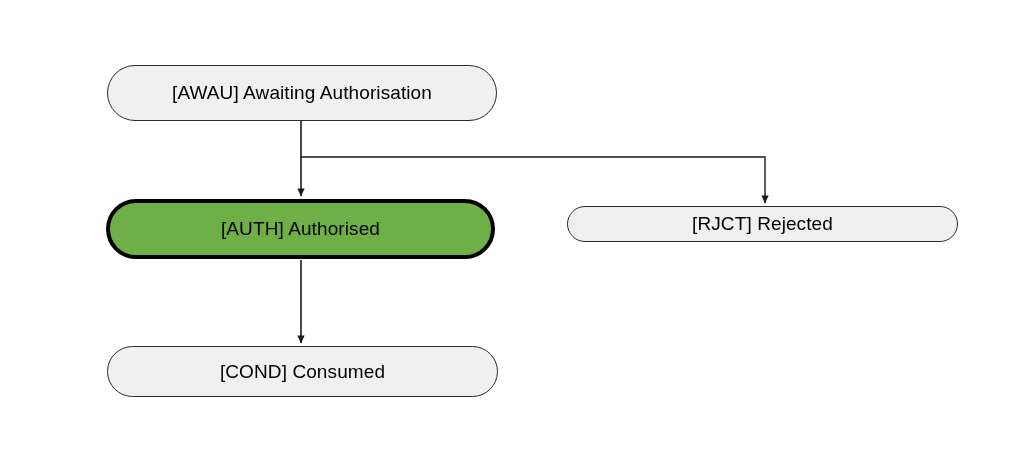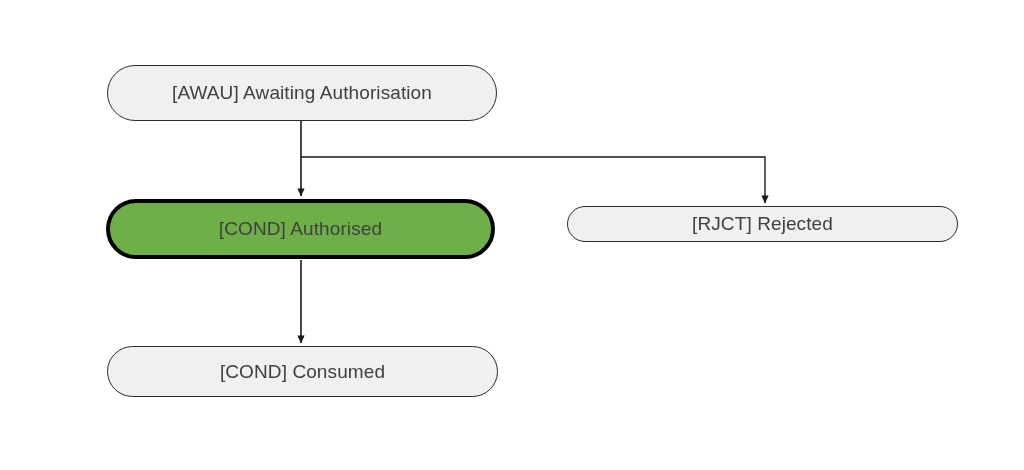--- a/index.html
+++ b/index.html
@@ -27,21 +27,21 @@
     height: 470px;
     pointer-events: none;
   }
   .node {
     position: absolute;
     box-sizing: border-box;
     display: flex;
     align-items: center;
     justify-content: center;
     text-align: center;
-    color: #404040;
+    color: #000000;
     background: #f0f0f0;
     border: 1.4px solid #2b2b2b;
     border-radius: 999px;
     font-size: 19px;
     line-height: 1.15;
     letter-spacing: 0.1px;
     white-space: nowrap;
   }
   .node.highlight {
     border: 4px solid #000000;
@@ -69,21 +69,21 @@
     <path d="M 301 157 L 765 157 L 765 203" fill="none" stroke="#1a1a1a" stroke-width="1.4" marker-end="url(#arrowhead)"></path>
 
     <path d="M 301 260 L 301 343" fill="none" stroke="#1a1a1a" stroke-width="1.6" marker-end="url(#arrowhead)"></path>
   </svg>
 
   <div class="node" id="node-awau" style="left: 107px; top: 65px; width: 390px; height: 56px; background: rgb(240, 240, 240); border-color: rgb(43, 43, 43);">
     <span class="node-label">[AWAU] Awaiting Authorisation</span>
   </div>
 
   <div class="node highlight" id="node-auth" style="left: 106px; top: 199px; width: 389px; height: 60px; background: rgb(111, 175, 71); border-color: rgb(0, 0, 0);">
-    <span class="node-label">[COND] Authorised</span>
+    <span class="node-label">[AUTH] Authorised</span>
   </div>
 
   <div class="node" id="node-rjct" style="left: 567px; top: 206px; width: 391px; height: 36px; background: rgb(240, 240, 240); border-color: rgb(43, 43, 43);">
     <span class="node-label">[RJCT] Rejected</span>
   </div>
 
   <div class="node" id="node-cond" style="left: 107px; top: 346px; width: 391px; height: 51px; background: rgb(240, 240, 240); border-color: rgb(43, 43, 43);">
     <span class="node-label">[COND] Consumed</span>
   </div>
 

